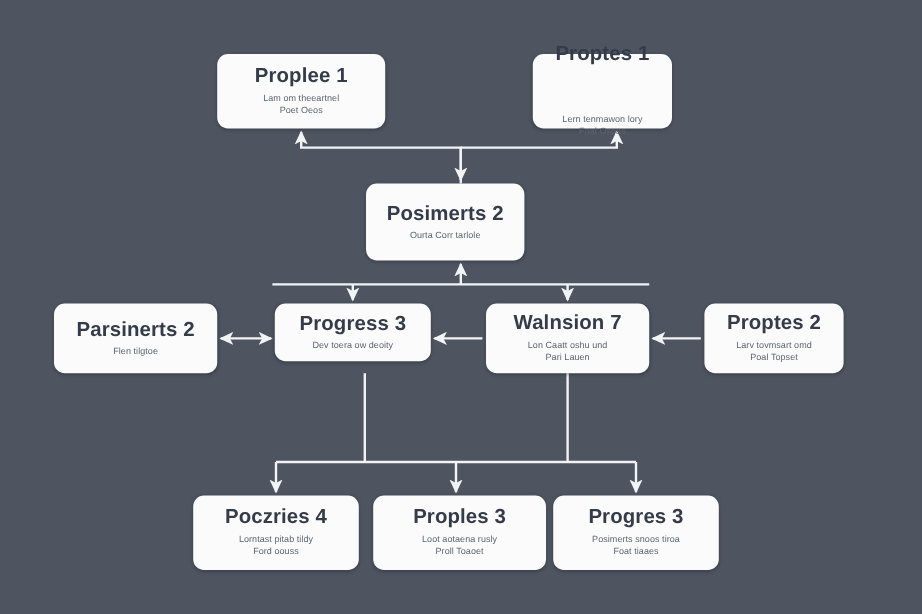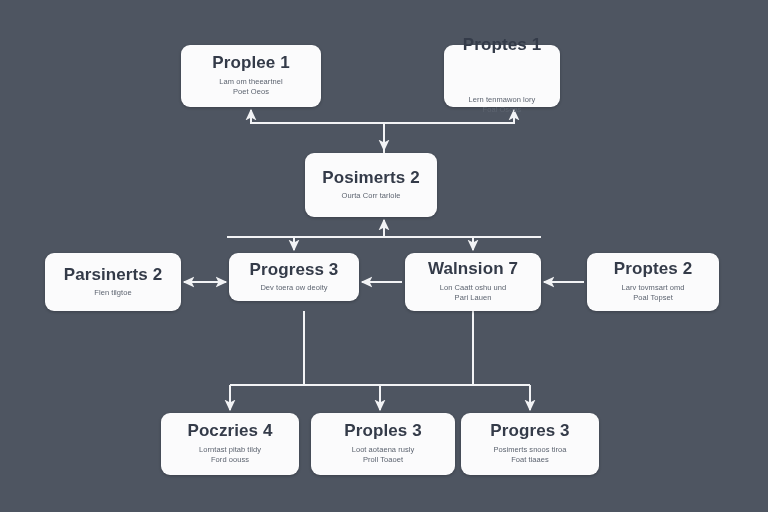--- a/index.html
+++ b/index.html
@@ -143,21 +143,21 @@
   </div>
 
   <div class="node" style="left:405px; top:253px; width:136px; height:58px;">
     <div class="node-title">Walnsion 7</div>
     <div class="node-desc">
       <span>Lon Caatt oshu und</span><br>
       <span>Pari Lauen</span>
     </div>
   </div>
 
-  <div class="node" style="left:587px; top:253px; width:132px; height:58px;">
+  <div class="node" style="left:587px; top:253px; width:116px; height:58px;">
     <div class="node-title">Proptes 2</div>
     <div class="node-desc">
       <span>Larv tovmsart omd</span><br>
       <span>Poal Topset</span>
     </div>
   </div>
 
   <div class="node" style="left:161px; top:413px; width:138px; height:62px;">
     <div class="node-title">Poczries 4</div>
     <div class="node-desc">

